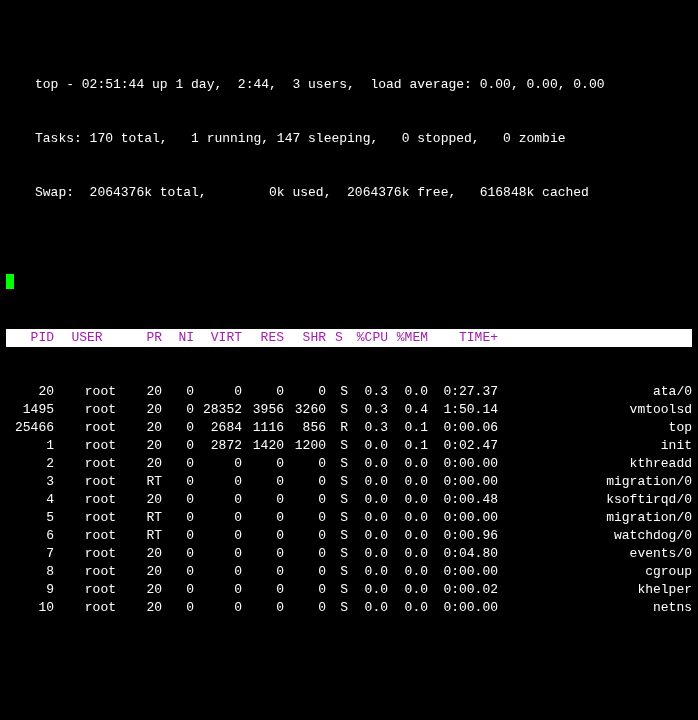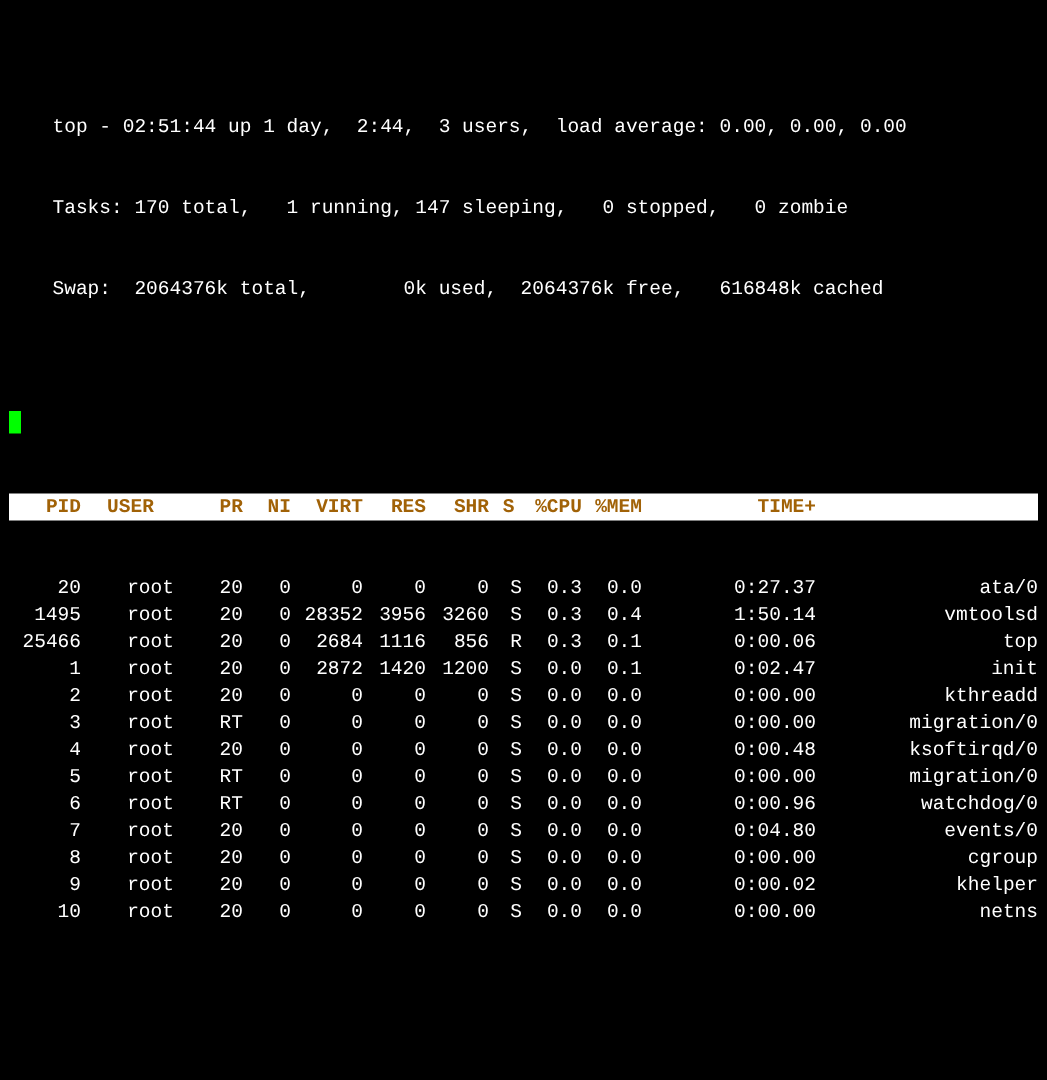--- a/index.html
+++ b/index.html
@@ -14,40 +14,39 @@
     height: 720px;
     overflow: hidden;
   }
   .term {
     padding: 4px 6px;
     white-space: pre;
   }
   .summary div { white-space: pre; margin-left: 29px; }
   .hdr {
     background: #fff;
-    color: #a16207;
+    color: #a21caf;
     display: flex;
-    font-weight: bold;
   }
   .hdr span, .row span {
     display: inline-block;
     text-align: right;
   }
   .row { display: flex; }
   .c-pid  { width: 48px; text-align: right; }
   .c-user { width: 58px; text-align: left; padding-left: 4px; }
   .c-pr   { width: 46px; }
   .c-ni   { width: 32px; }
   .c-virt { width: 48px; }
   .c-res  { width: 42px; }
   .c-shr  { width: 42px; }
   .c-s    { width: 18px; text-align: left; padding-left: 4px;}
   .c-cpu  { width: 40px; }
   .c-mem  { width: 40px; }
-  .c-time { width: 70px; padding-left: 46px; }
+  .c-time { width: 70px; }
   .c-cmd  { flex: 1; text-align: left; padding-left: 6px; }
   .hdr .c-user, .hdr .c-s, .hdr .c-cmd { text-align: center; }
   .cursor {
     display:inline-block;
     width: 8px; height: 15px;
     background: #00ff00;
     vertical-align: -2px;
   }
   #rows .row:first-child { padding-top: 0; }
 </style>

